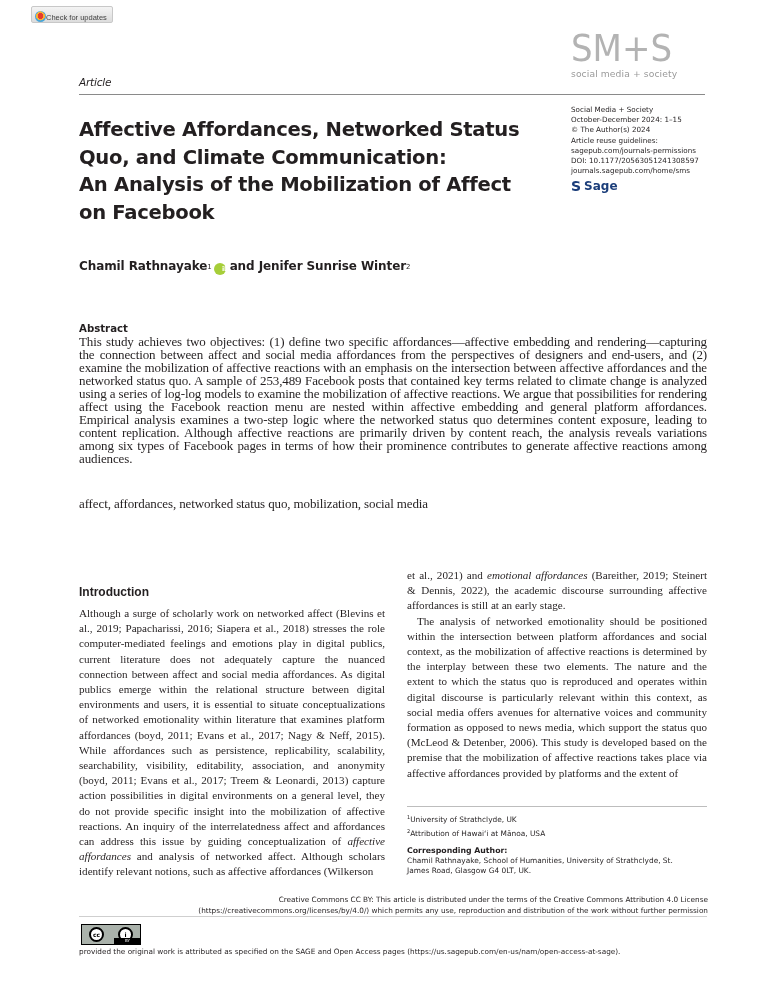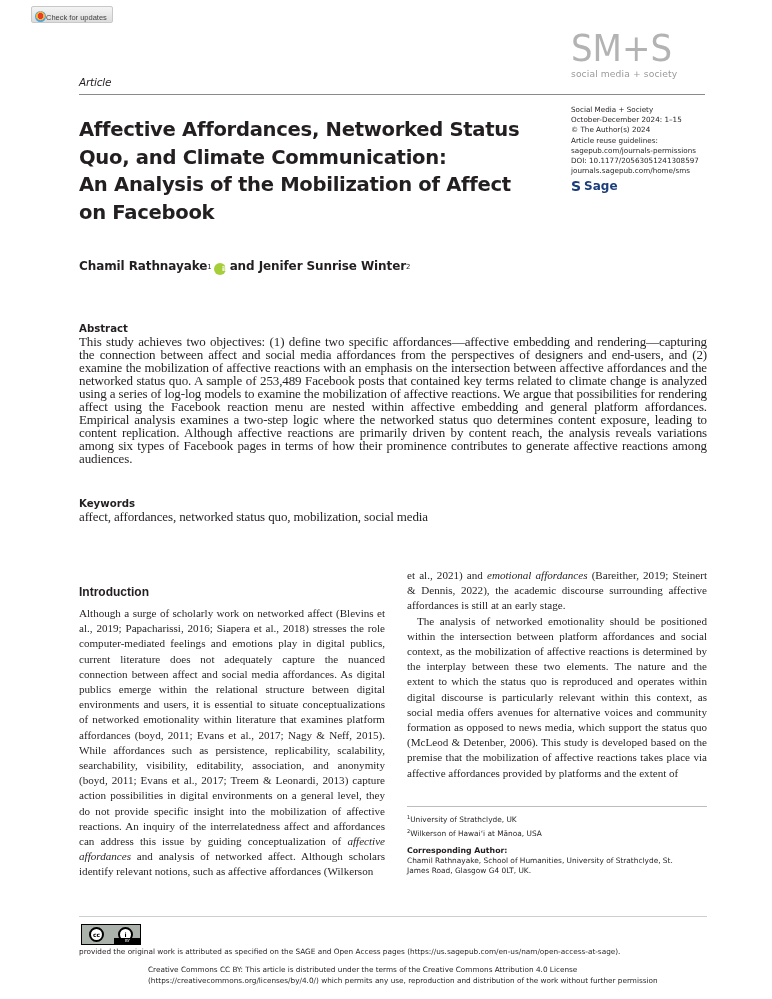--- a/index.html
+++ b/index.html
@@ -64,22 +64,22 @@
   .corr-head { font-weight: bold; font-size: 7.8px; margin-top: 6px; }
 
   .license-rule { position: absolute; left: 79px; top: 916px; width: 628px; height: 1px; background: #cfcfcf; }
   .cc-badge { position: absolute; left: 81px; top: 924px; width: 60px; height: 21px; background: #aab2ab;
     border: 1px solid #000; display: flex; align-items: center; justify-content: space-around; cursor: pointer; }
   .cc-circle { width: 15px; height: 15px; border-radius: 50%; background: #fff; border: 2px solid #000;
     font-size: 6px; font-weight: bold; display: flex; align-items: center; justify-content: center; color: #000;
     font-family: "DejaVu Sans", sans-serif; }
   .cc-by-strip { position: absolute; left: 32px; bottom: 0; width: 27px; height: 6px; background: #000; color:#fff;
     font-size: 4px; text-align: center; line-height: 6px; font-family: "DejaVu Sans", sans-serif; }
-  .license-text { position: absolute; left: 148px; top: 964px; width: 560px; font-family: "DejaVu Sans", sans-serif;
-    font-size: 7.3px; line-height: 11.2px; color: #231f20; }
+  .license-text { position: absolute; left: 148px; top: 894px; width: 560px; font-family: "DejaVu Sans", sans-serif;
+    font-size: 7.3px; line-height: 11.2px; color: #231f20; text-align: right; }
   .license-text-last { position: absolute; left: 79px; top: 946px; width: 640px; font-family: "DejaVu Sans", sans-serif;
     font-size: 7.3px; line-height: 11.2px; color: #231f20; white-space: nowrap; }
 </style>
 </head>
 <body>
 
 <div class="check-updates">
   <span class="cu-icon"></span>
   <span>Check for updates</span>
 </div>
@@ -121,21 +121,20 @@
   <span>Jenifer Sunrise Winter</span>
   <sup>2</sup>
 </div>
 
 <div class="abstract">
   <div class="section-head-sans">Abstract</div>
   <div class="abstract-text">This study achieves two objectives: (1) define two specific affordances—affective embedding and rendering—capturing the connection between affect and social media affordances from the perspectives of designers and end-users, and (2) examine the mobilization of affective reactions with an emphasis on the intersection between affective affordances and the networked status quo. A sample of 253,489 Facebook posts that contained key terms related to climate change is analyzed using a series of log-log models to examine the mobilization of affective reactions. We argue that possibilities for rendering affect using the Facebook reaction menu are nested within affective embedding and general platform affordances. Empirical analysis examines a two-step logic where the networked status quo determines content exposure, leading to content replication. Although affective reactions are primarily driven by content reach, the analysis reveals variations among six types of Facebook pages in terms of how their prominence contributes to generate affective reactions among audiences.</div>
 </div>
 
 <div class="keywords">
-  <div class="section-head-sans">Keywords</div>
   <div class="abstract-text">affect, affordances, networked status quo, mobilization, social media</div>
 </div>
 
 <div class="col-left">
   <div class="intro-head">Introduction</div>
   <div class="body-text">
     <span>Although a surge of scholarly work on networked affect (Blevins et al., 2019; Papacharissi, 2016; Siapera et al., 2018) stresses the role computer-mediated feelings and emotions play in digital publics, current literature does not adequately capture the nuanced connection between affect and social media affordances. As digital publics emerge within the rela­tional structure between digital environments and users, it is essential to situate conceptualizations of networked emotion­ality within literature that examines platform affordances (boyd, 2011; Evans et al., 2017; Nagy &amp; Neff, 2015). While affordances such as persistence, replicability, scalability, searchability, visibility, editability, association, and anonym­ity (boyd, 2011; Evans et al., 2017; Treem &amp; Leonardi, 2013) capture action possibilities in digital environments on a gen­eral level, they do not provide specific insight into the mobi­lization of affective reactions. An inquiry of the interrelatedness affect and affordances can address this issue by guiding conceptualization of</span>
     <i>affective affordances</i>
     <span>and analysis of networked affect. Although scholars identify rel­evant notions, such as affective affordances (Wilkerson</span>
   </div>
@@ -148,21 +147,21 @@
     <span>(Bareither, 2019; Steinert &amp; Dennis, 2022), the academic discourse surround­ing affective affordances is still at an early stage.</span>
   </div>
   <div class="body-text">
     <div class="indent">The analysis of networked emotionality should be posi­tioned within the intersection between platform affordances and social context, as the mobilization of affective reactions is determined by the interplay between these two elements. The nature and the extent to which the status quo is repro­duced and operates within digital discourse is particularly relevant within this context, as social media offers avenues for alternative voices and community formation as opposed to news media, which support the status quo (McLeod &amp; Detenber, 2006). This study is developed based on the prem­ise that the mobilization of affective reactions takes place via affective affordances provided by platforms and the extent of</div>
   </div>
 </div>
 
 <div class="fn-rule"></div>
 <div class="footnotes">
   <div><sup>1</sup><span>University of Strathclyde, UK</span></div>
-  <div><sup>2</sup><span>Wilkerson of Hawai‘i at Mānoa, USA</span></div>
+  <div><sup>2</sup><span>Attribution of Hawai‘i at Mānoa, USA</span></div>
   <div class="corr-head">Corresponding Author:</div>
   <div>Chamil Rathnayake, School of Humanities, University of Strathclyde, St.</div>
   <div>James Road, Glasgow G4 0LT, UK.</div>
 </div>
 
 <div class="license-rule"></div>
 <div class="cc-badge">
   <span class="cc-circle">cc</span>
   <span class="cc-circle">i</span>
   <span class="cc-by-strip">BY</span>

